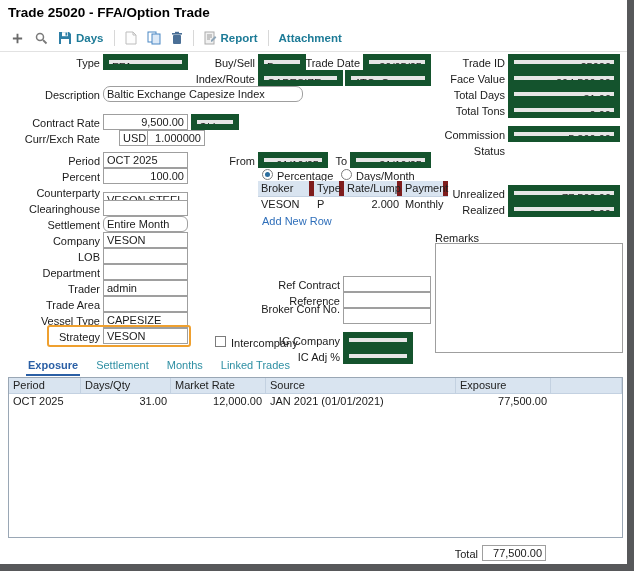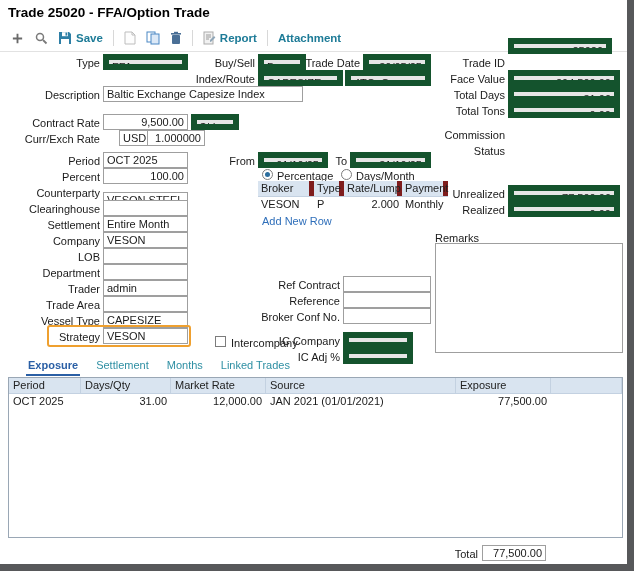--- a/index.html
+++ b/index.html
@@ -61,21 +61,21 @@
             <line x1="9" y1="9" x2="12.5" y2="12.5" stroke="#7a7a7a" stroke-width="1.8"></line>
           </svg>
     </button>
     <button class="tbb">
       <svg width="14" height="14" viewBox="0 0 14 14">
             <path d="M1 1h10l2 2v10H1z" fill="#2e7fa6"></path>
             <rect x="3" y="8" width="8" height="5" fill="#fff"></rect>
             <rect x="4" y="1.2" width="6" height="4" fill="#fff"></rect>
             <rect x="7.5" y="1.6" width="1.8" height="3" fill="#2e7fa6"></rect>
           </svg>
-      <span class="tb-label">Save</span>
+      <span class="tb-label">Days</span>
     </button>
     <div class="tb-sep"></div>
     <button class="tbb">
       <svg width="12" height="14" viewBox="0 0 12 14">
             <path d="M1 1h7l3 3v9H1z" fill="#fdfdfd" stroke="#bdbdbd"></path>
             <path d="M8 1v3h3" fill="none" stroke="#bdbdbd"></path>
           </svg>
     </button>
     <button class="tbb">
       <svg width="14" height="14" viewBox="0 0 14 14">
@@ -103,21 +103,21 @@
     <button class="tbb">
       <span class="tb-label">Attachment</span>
     </button>
   </div>
   <div class="hr"></div>
 
   <div class="lbl" style="left:2px;top:56px;width:98px">Type</div>
   <div class="fld ro" style="left:103px;top:54px;width:85px">FFA</div>
 
   <div class="lbl" style="left:2px;top:88px;width:98px">Description</div>
-  <input class="fld ed" style="left: 103px; top: 86px; width: 200px;" value="Baltic Exchange Capesize Index">
+  <input class="fld ed" style="left: 103px; top: 86px; width: 200px; border-radius: 7px;" value="Baltic Exchange Capesize Index">
 
   <div class="lbl" style="left:2px;top:116px;width:98px">Contract Rate</div>
   <input class="fld ed num" style="left: 103px; top: 114px; width: 85px;" value="9,500.00">
   <div class="fld ro" style="left:191px;top:114px;width:48px">$/day</div>
 
   <div class="lbl" style="left:2px;top:132px;width:98px">Curr/Exch Rate</div>
   <input class="fld ed" style="left: 103px; top: 130px; width: 42px; margin-left: 16px;" value="USD">
   <input class="fld ed num" style="left: 147px; top: 130px; width: 58px;" value="1.000000">
 
   <div class="lbl" style="left:2px;top:154px;width:98px">Period</div>
@@ -126,21 +126,21 @@
   <div class="lbl" style="left:2px;top:170px;width:98px">Percent</div>
   <input class="fld ed num" style="left: 103px; top: 168px; width: 85px;" value="100.00">
 
   <div class="lbl" style="left:2px;top:186px;width:98px">Counterparty</div>
   <input class="fld ed" style="left: 103px; top: 192px; width: 85px;" value="VESON STEEL">
 
   <div class="lbl" style="left:2px;top:202px;width:98px">Clearinghouse</div>
   <input class="fld ed" style="left: 103px; top: 200px; width: 85px;" value="">
 
   <div class="lbl" style="left:2px;top:218px;width:98px">Settlement</div>
-  <input class="fld ed" style="left: 103px; top: 216px; width: 85px;" value="Entire Month">
+  <input class="fld ed" style="left: 103px; top: 216px; width: 85px; border-radius: 6px;" value="Entire Month">
 
   <div class="lbl" style="left:2px;top:234px;width:98px">Company</div>
   <input class="fld ed" style="left: 103px; top: 232px; width: 85px;" value="VESON">
 
   <div class="lbl" style="left:2px;top:250px;width:98px">LOB</div>
   <input class="fld ed" style="left: 103px; top: 248px; width: 85px;" value="">
 
   <div class="lbl" style="left:2px;top:266px;width:98px">Department</div>
   <input class="fld ed" style="left: 103px; top: 264px; width: 85px;" value="">
 
@@ -189,40 +189,41 @@
       <div class="bg-cell num" style="width:58px">2.000</div>
       <div class="bg-cell" style="width:46px">Monthly</div>
     </div>
   </div>
   <a class="link" style="left:262px;top:215px">Add New Row</a>
 
   <div class="lbl" style="left:250px;top:278px;width:90px">Ref Contract</div>
   <input class="fld ed" style="left: 343px; top: 276px; width: 88px;" value="">
   <div class="lbl" style="left:250px;top:294px;width:90px">Reference</div>
   <input class="fld ed" style="left: 343px; top: 292px; width: 88px;" value="">
-  <div class="lbl" style="left:250px;top:310px;width:90px">Broker Conf No.</div>
+  <div class="lbl" style="left:250px;top:302px;width:90px">Broker Conf No.</div>
   <input class="fld ed" style="left: 343px; top: 308px; width: 88px;" value="">
 
   <span class="cb" style="left:215px;top:336px"></span>
   <div class="lbl la" style="left:231px;top:336px;width:72px">Intercompany</div>
   <div class="lbl" style="left:250px;top:334px;width:90px">IC Company</div>
   <div class="fld ro" style="left:343px;top:332px;width:70px"></div>
   <div class="lbl" style="left:250px;top:350px;width:90px">IC Adj %</div>
   <div class="fld ro" style="left:343px;top:348px;width:70px"></div>
 
   <div class="lbl" style="left:405px;top:56px;width:100px">Trade ID</div>
-  <div class="fld ro num" style="left:508px;top:38px;width:104px">25020</div>
+  <div class="fld ro num" style="left:508px;top:54px;width:112px">25020</div>
   <div class="lbl" style="left:405px;top:72px;width:100px">Face Value</div>
   <div class="fld ro num" style="left:508px;top:70px;width:112px">294,500.00</div>
   <div class="lbl" style="left:405px;top:88px;width:100px">Total Days</div>
   <div class="fld ro num" style="left:508px;top:86px;width:112px">31.00</div>
   <div class="lbl" style="left:405px;top:104px;width:100px">Total Tons</div>
   <div class="fld ro num" style="left:508px;top:102px;width:112px">0.00</div>
 
   <div class="lbl" style="left:405px;top:128px;width:100px">Commission</div>
+  <div class="fld ro num" style="left:508px;top:126px;width:112px">5,890.00</div>
   <div class="lbl" style="left:405px;top:144px;width:100px">Status</div>
 
   <div class="lbl lc" style="left:480px;top:172px;width:140px">Trade P &amp; L</div>
   <div class="lbl" style="left:405px;top:187px;width:100px">Unrealized</div>
   <div class="fld ro num" style="left:508px;top:185px;width:112px">77,500.00</div>
   <div class="lbl" style="left:405px;top:203px;width:100px">Realized</div>
   <div class="fld ro num" style="left:508px;top:201px;width:112px">0.00</div>
 
   <div class="lbl la" style="left:435px;top:231px;width:100px">Remarks</div>
   <textarea class="fld ed" style="left: 435px; top: 243px; width: 188px; height: 110px;" value=""></textarea>

